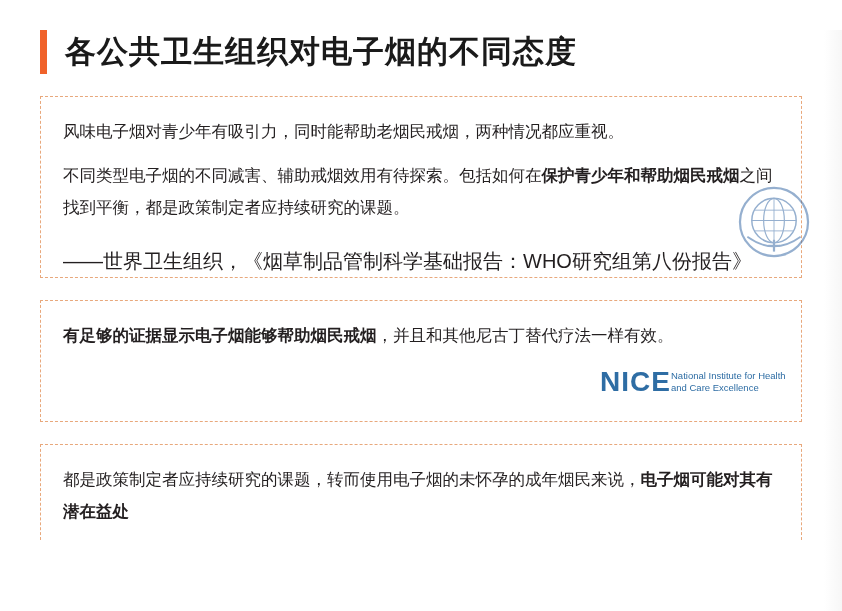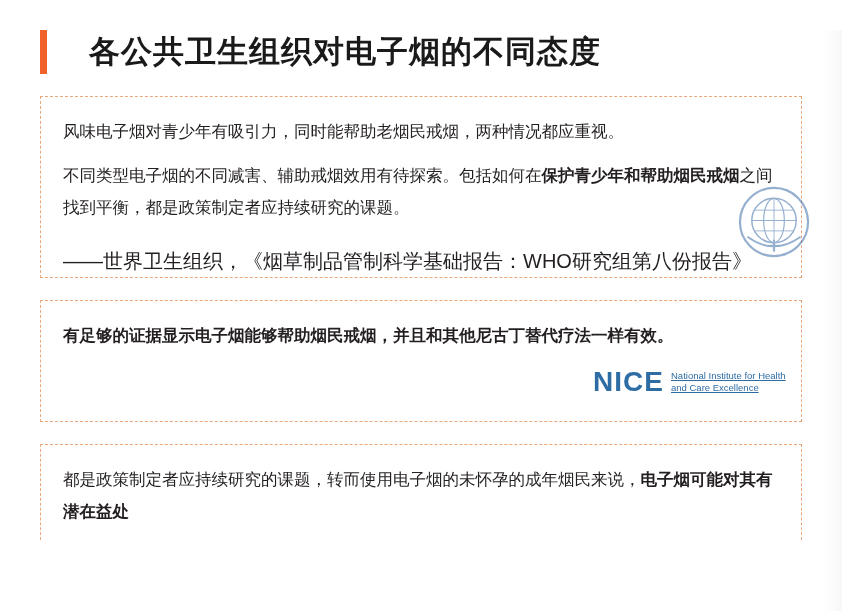--- a/index.html
+++ b/index.html
@@ -23,21 +23,20 @@
     box-sizing: border-box;
     padding: 0 36px;
   }
 
   
   .title-row {
     display: flex;
     align-items: center;
     margin-top: 30px;
     margin-left: 4px;
-    gap: 24px;
   }
   .title-bar {
     width: 7px;
     height: 44px;
     background: #f0622a;
     margin-right: 18px;
     flex: 0 0 auto;
   }
   .title-text {
     font-size: 31px;
@@ -106,26 +105,24 @@
     align-items: center;
   }
   .nice-word {
     font-size: 28px;
     font-weight: bold;
     color: #2e6da4;
     letter-spacing: 1px;
     font-family: "Liberation Sans", sans-serif;
   }
   .nice-sub {
-    margin-left: 7px;
     font-size: 9.5px;
     line-height: 1.25;
     color: #2e6da4;
     max-width: 120px;
-    text-decoration: underline;
   }
 
   
   .edge-fade {
     position: absolute;
     top: 0;
     right: 0;
     width: 18px;
     height: 611px;
     background: linear-gradient(to right, rgba(255,255,255,0), rgba(240,240,240,0.55));
@@ -157,21 +154,21 @@
       <line x1="24" y1="34" x2="76" y2="34" stroke="#3f6fa8" stroke-width="1.2"></line>
       <line x1="24" y1="62" x2="76" y2="62" stroke="#3f6fa8" stroke-width="1.2"></line>
       <line x1="50" y1="18" x2="50" y2="78" stroke="#3f6fa8" stroke-width="1.2"></line>
       <path d="M50 74 L50 90" stroke="#3f6fa8" stroke-width="3"></path>
       <path d="M42 82 L58 82" stroke="#3f6fa8" stroke-width="2.4"></path>
       <path d="M14 70 Q50 96 86 70" fill="none" stroke="#3f6fa8" stroke-width="2.4"></path>
     </svg>
   </div>
 
   <div class="block" id="block2">
-    <p class="para bold"><b>有足够的证据显示电子烟能够帮助烟民戒烟</b><span style="font-weight:bold">，并且和其他尼古丁替代疗法一样有效。</span></p>
+    <p class="para bold"><b>有足够的证据显示电子烟能够帮助烟民戒烟</b><span style="font-weight:normal">，并且和其他尼古丁替代疗法一样有效。</span></p>
 
 
     <div class="nice-logo">
       <div class="nice-word">NICE</div>
       <div class="nice-sub">National Institute for Health and Care Excellence</div>
     </div>
   </div>
 
   <div class="block" id="block3">
     <p class="para"><span>都是政策制定者应持续研究的课题，转而使用电子烟的未怀孕的成年烟民来说，</span><b>电子烟可能对其有潜在益处</b></p>

